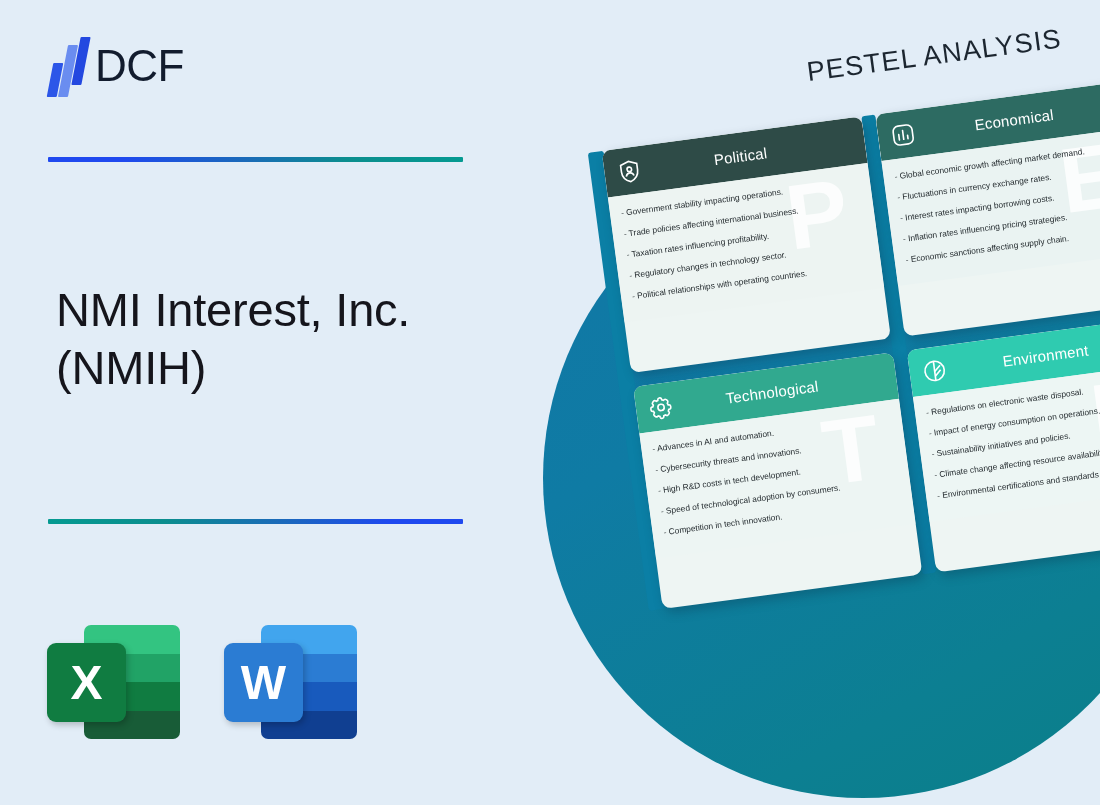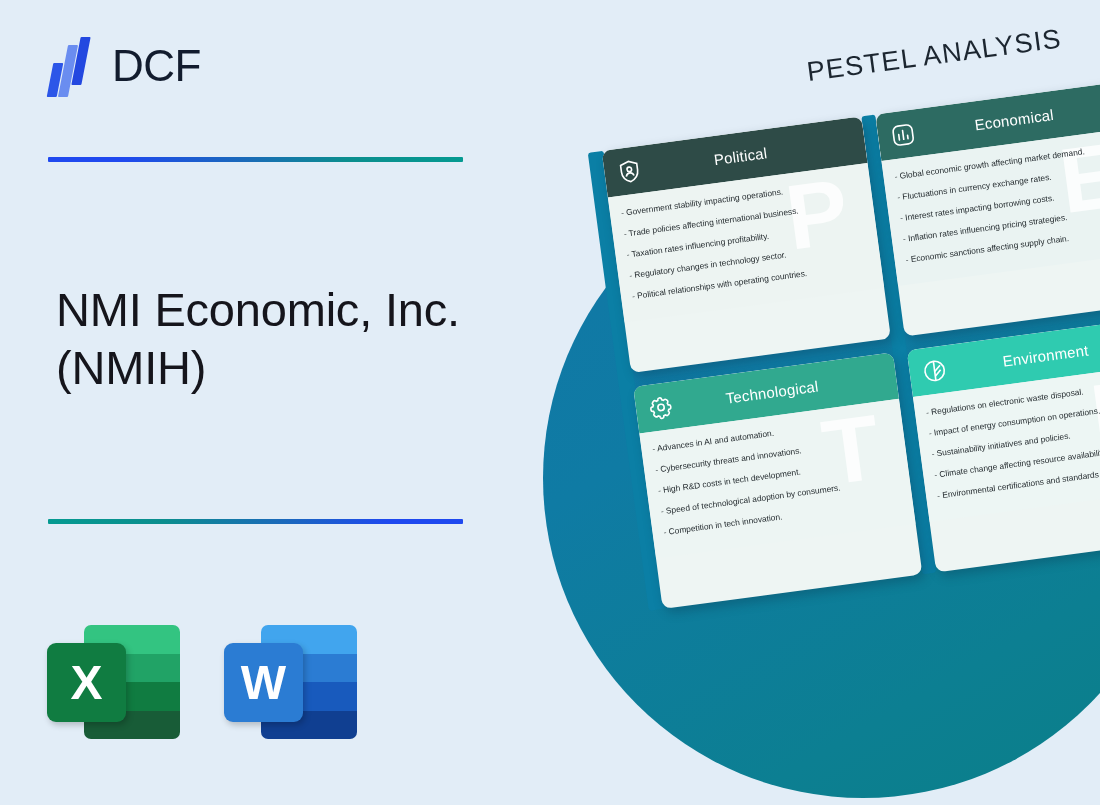--- a/index.html
+++ b/index.html
@@ -30,21 +30,21 @@
     width: 545px; height: 805px;
     z-index: 5;
   }
 
   
   #logo-row {
     position: absolute;
     left: 46px; top: 36px;
     display: flex;
     align-items: center;
-    gap: 20px;
+    gap: 3px;
   }
   #logo-mark {
     width: 46px; height: 62px;
     position: relative;
   }
   #logo-mark i {
     position: absolute;
     display: block;
     width: 10px;
     border-radius: 1px;
@@ -252,21 +252,21 @@
     <div id="logo-mark">
       <i class="b1"></i>
         <i class="b2"></i>
         <i class="b3"></i>
     </div>
     <div id="logo-text">DCF</div>
   </div>
 
   <div class="divider" id="divider-top"></div>
 
-  <h1 id="page-title">NMI Economic, Inc. (NMIH)</h1>
+  <h1 id="page-title">NMI Interest, Inc. (NMIH)</h1>
 
   <div class="divider" id="divider-bottom"></div>
 
   <div id="office-icons">
     <div class="office-icon excel">
       <div class="oi-page">
         <span></span>
           <span></span>
           <span></span>
           <span></span>

